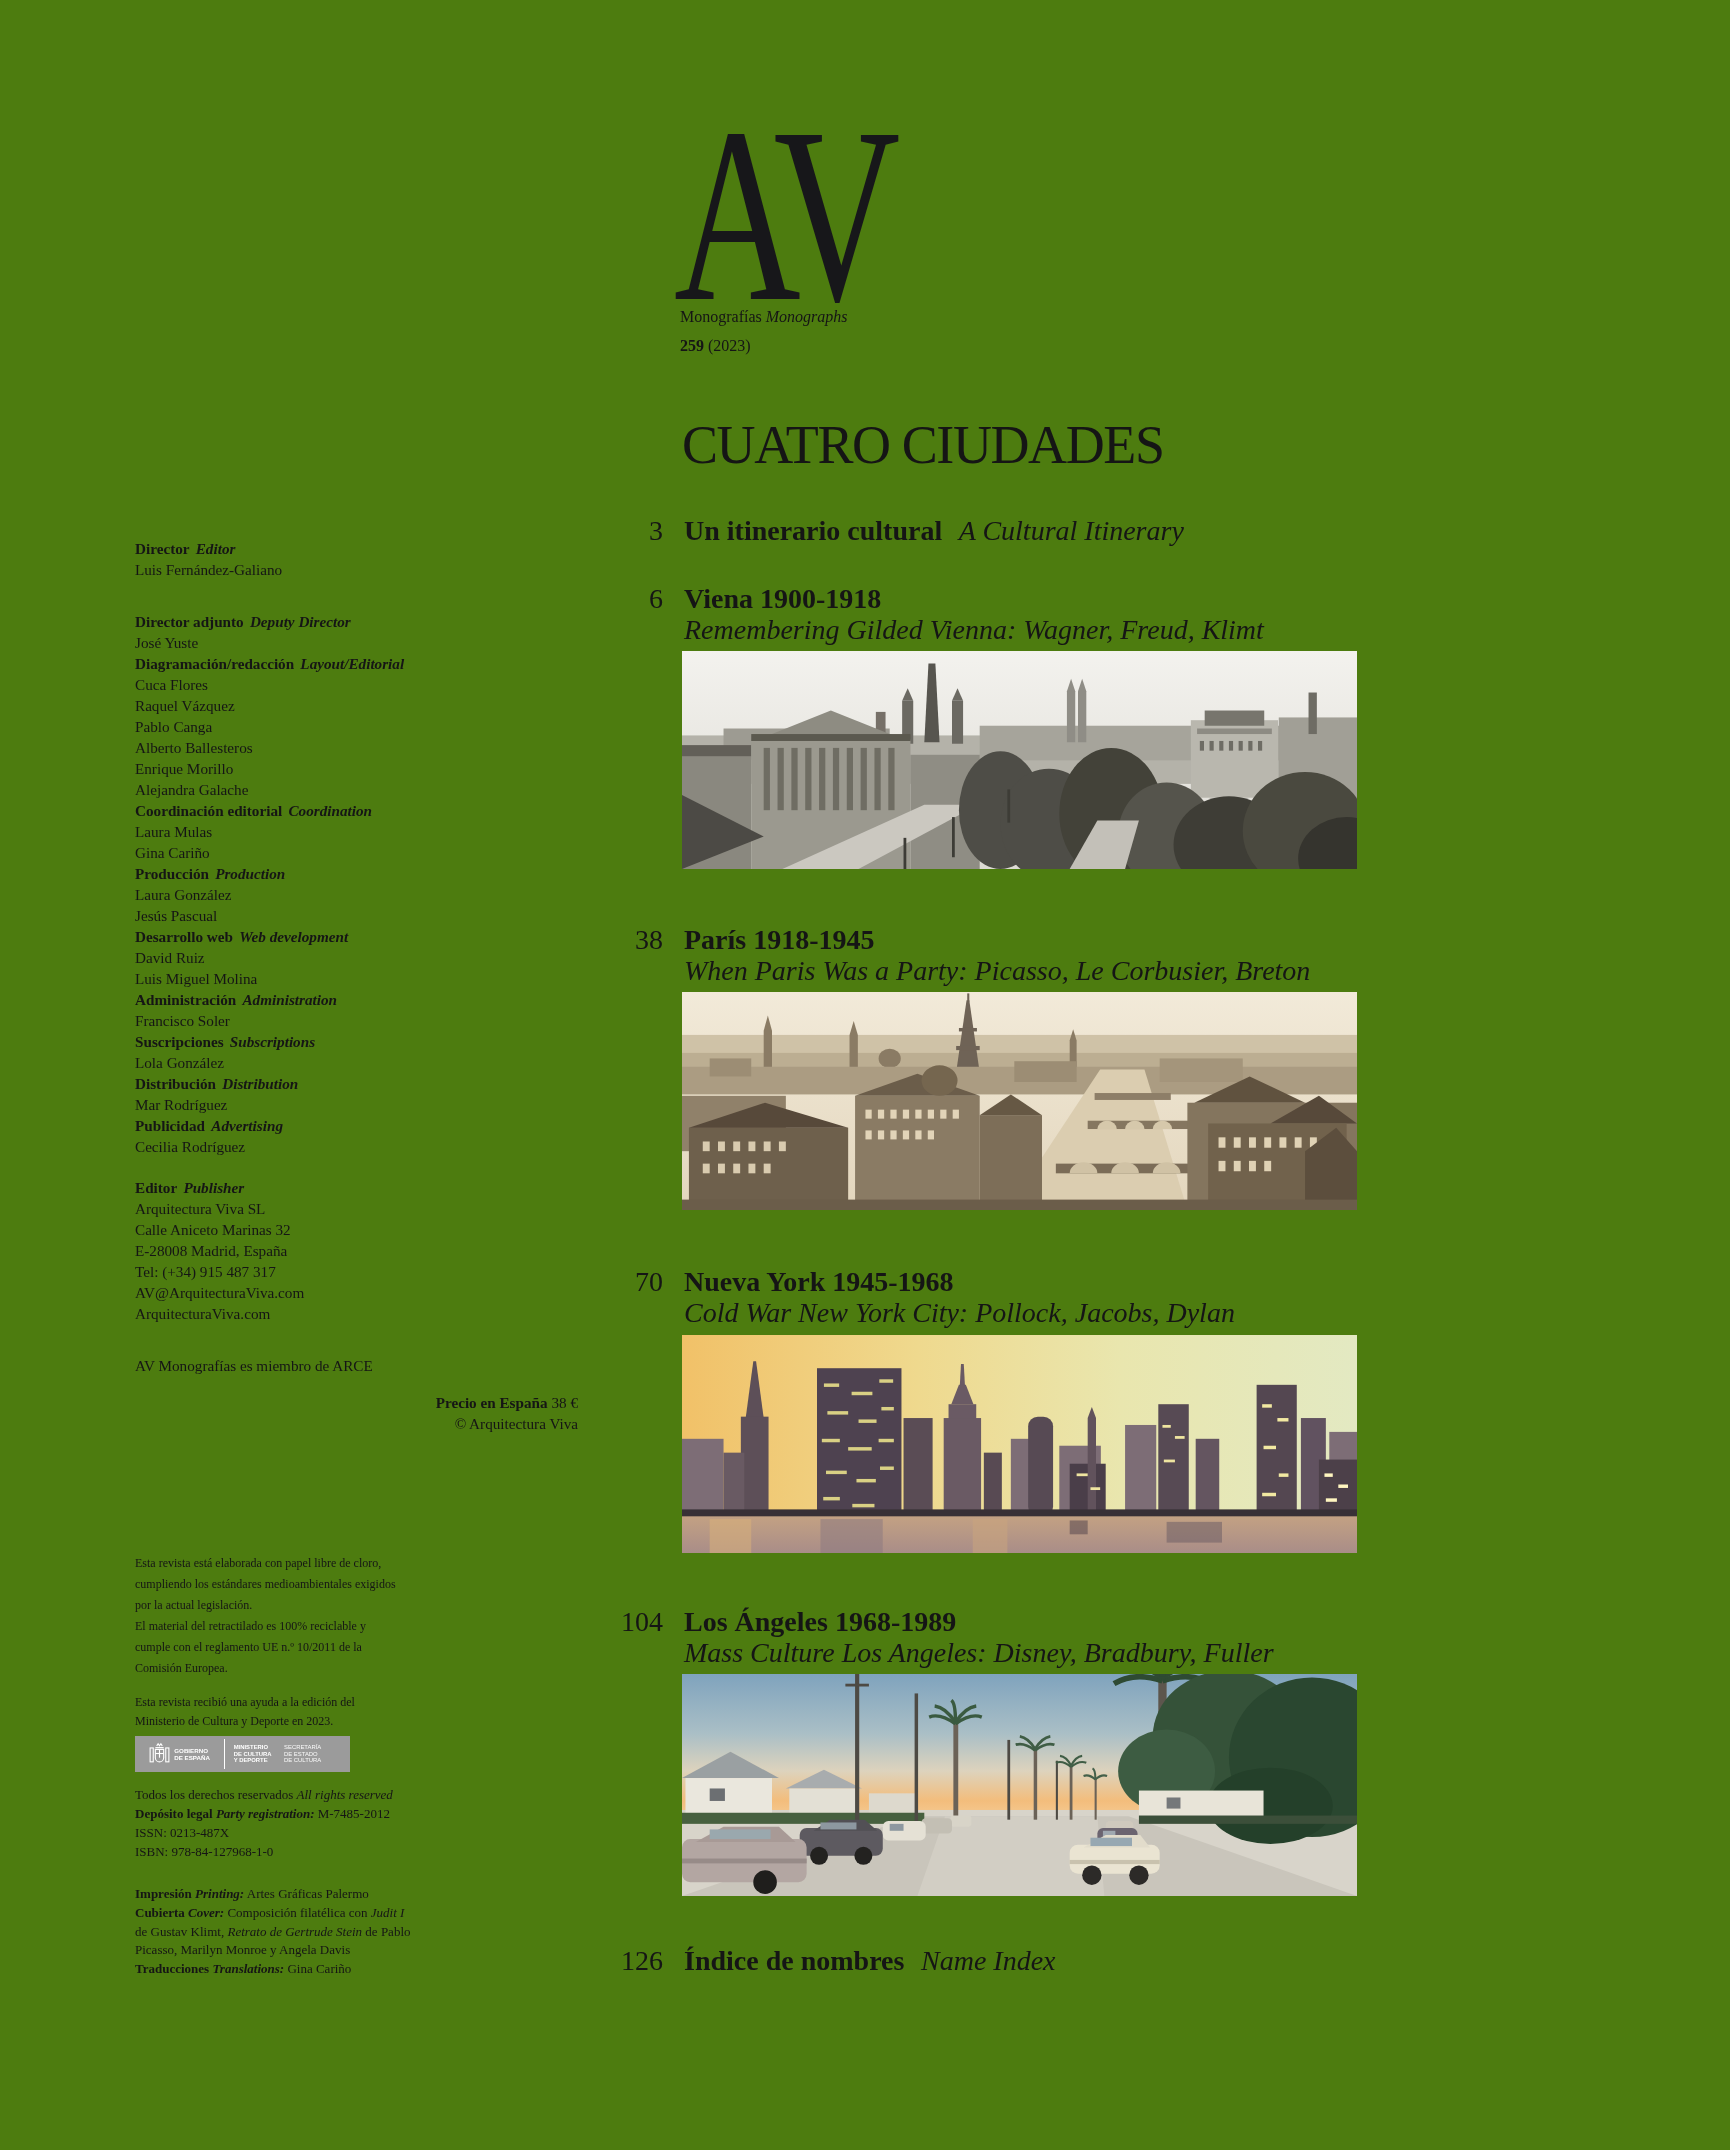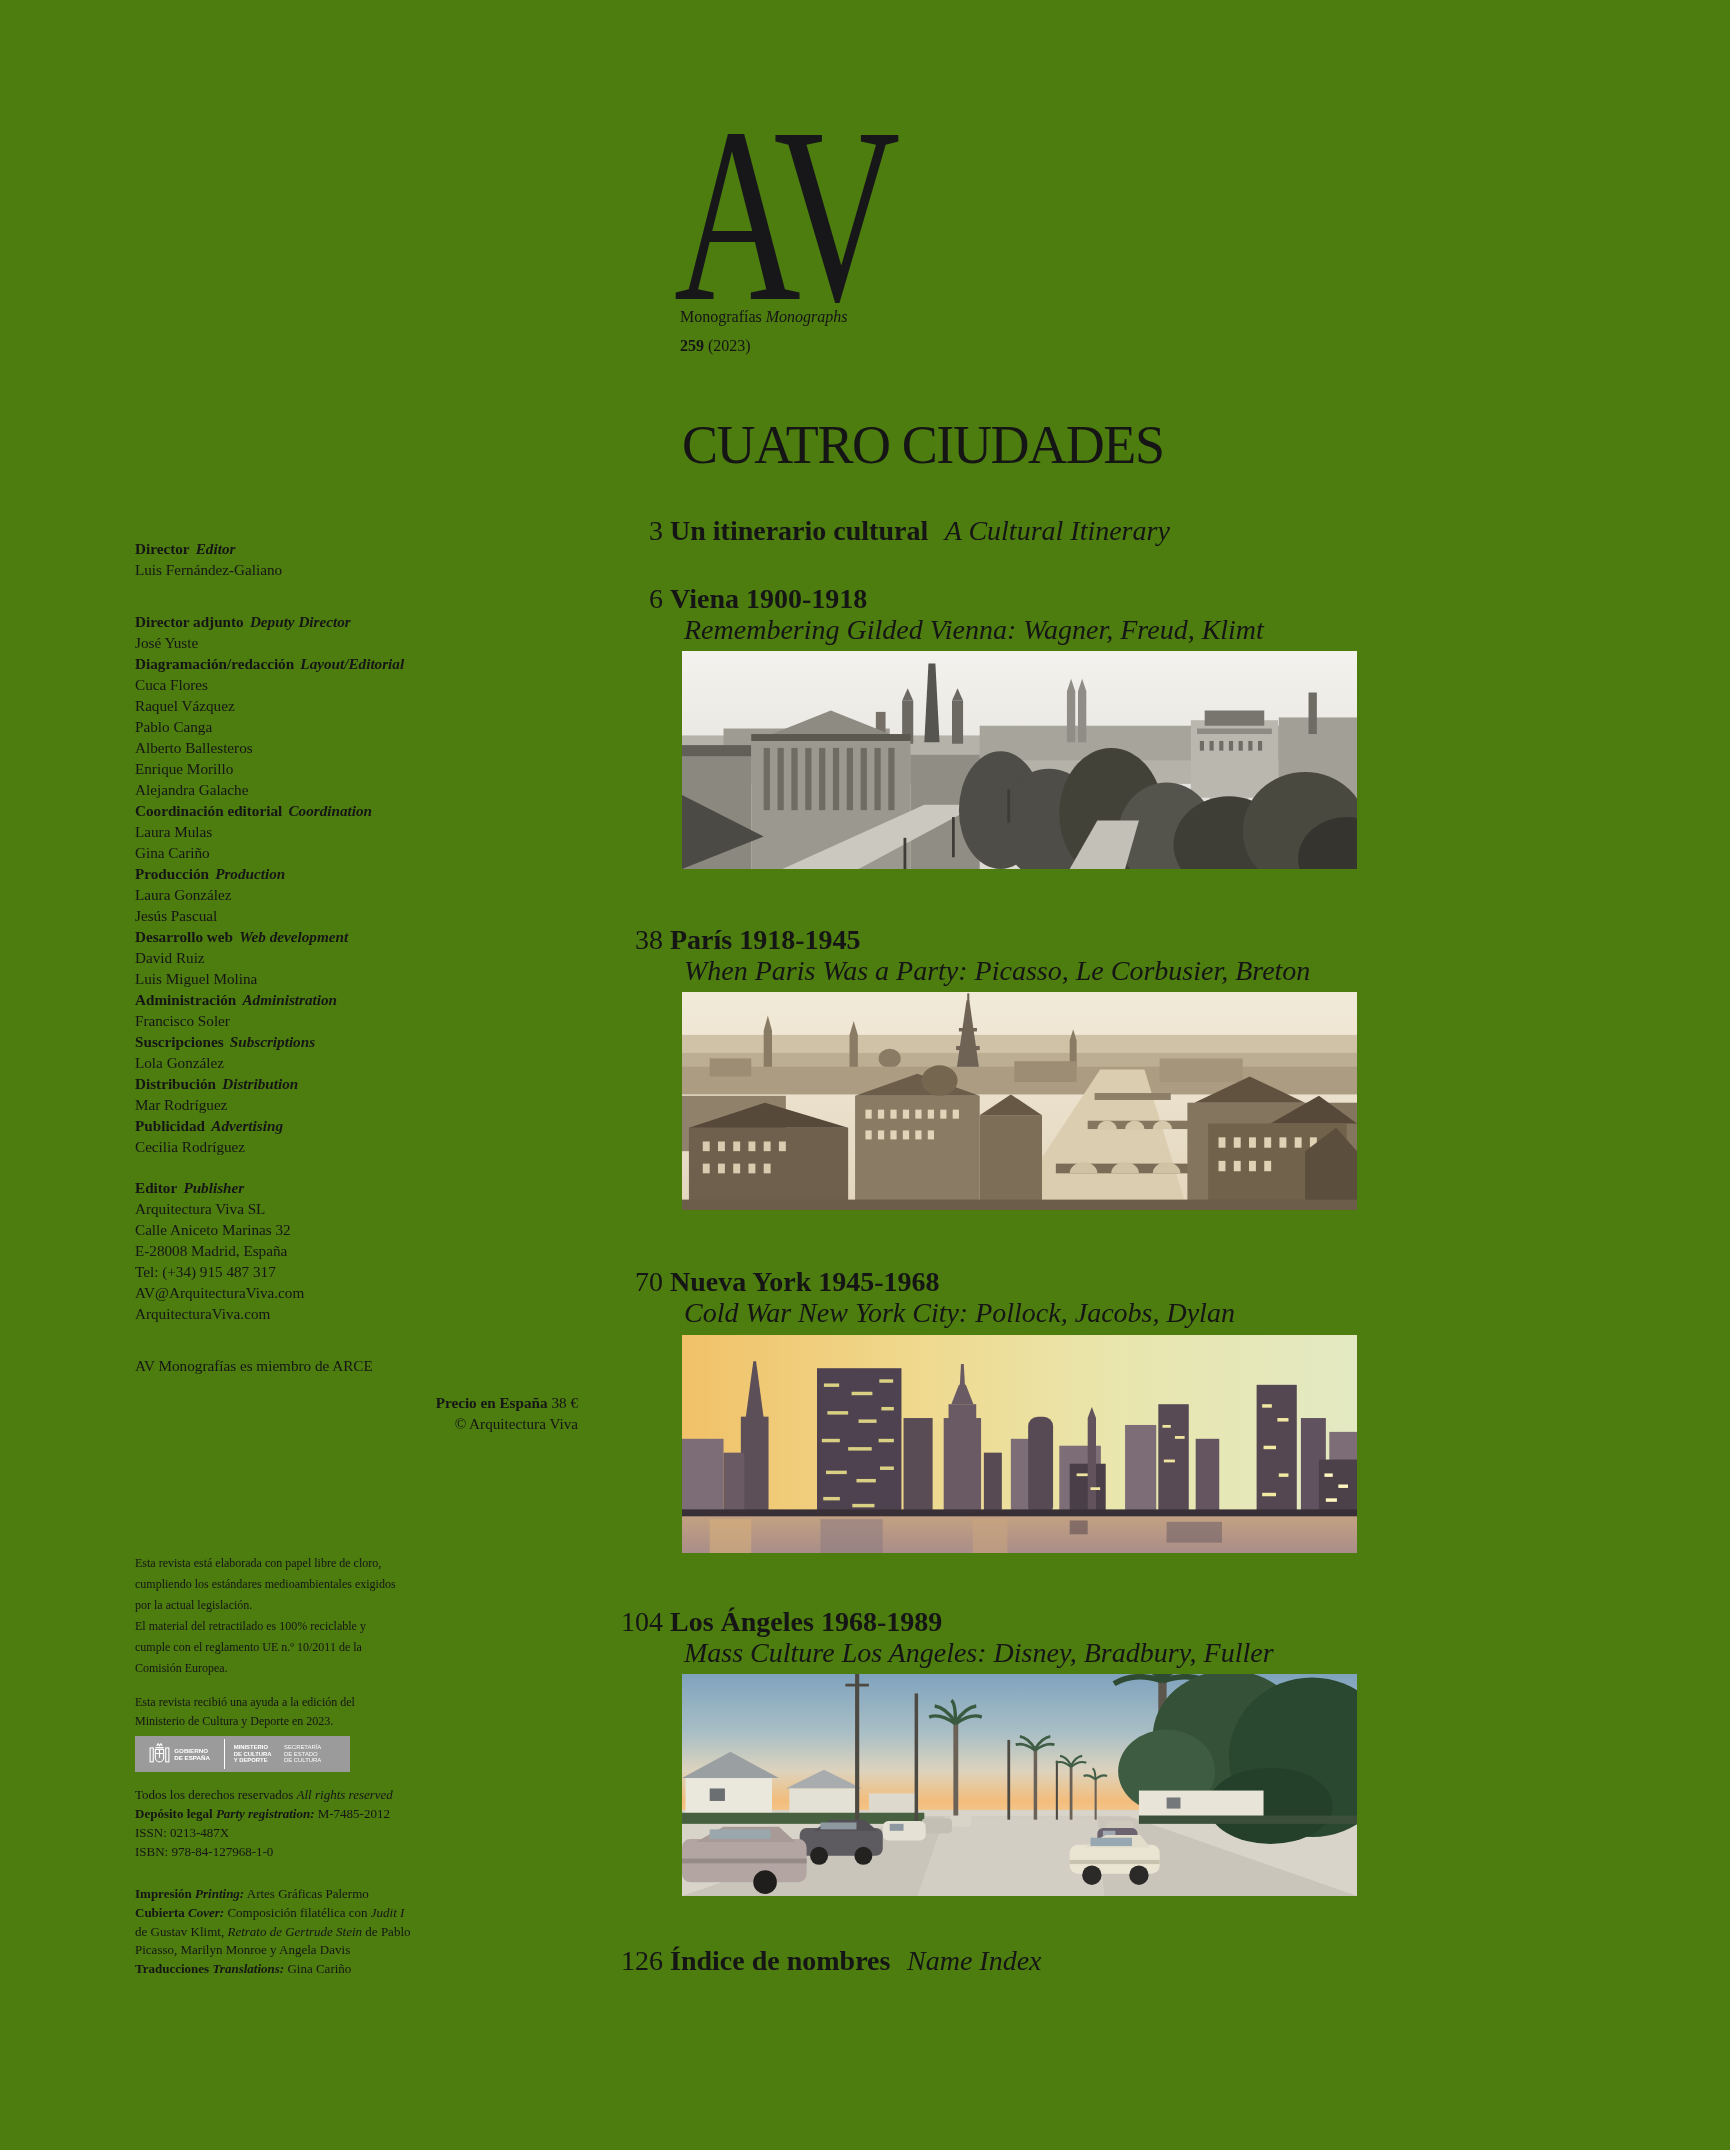--- a/index.html
+++ b/index.html
@@ -10,21 +10,21 @@
   .mast-text{position:absolute;left:680px;top:302px;width:258px;text-align:left;
              font-size:16px;line-height:29px;}
   .mast-text .row1{white-space:nowrap;}
   .issue-num{font-weight:bold;}
   
   .page-title{position:absolute;left:682px;top:415px;margin:0;font-size:54px;font-weight:400;
               letter-spacing:-1.4px;line-height:60px;white-space:nowrap;}
   
   .entry{position:absolute;left:573px;width:831px;font-size:28px;line-height:30.5px;}
   .entry .num{display:inline-block;width:90px;text-align:right;vertical-align:top;}
-  .entry .ttl{display:inline-block;margin-left:7px;vertical-align:top;font-weight:bold;white-space:nowrap;text-align:center;}
+  .entry .ttl{display:inline-block;margin-left:21px;vertical-align:top;font-weight:bold;white-space:nowrap;text-align:center;}
   .entry .en{font-weight:normal;font-style:italic;margin-left:16.6px;}
   .entry .sub{margin-left:111px;font-style:italic;white-space:nowrap;}
   
   .photo{position:absolute;left:682px;width:675px;height:218px;display:block;}
   
   .left-col{position:absolute;left:135px;top:538px;width:443px;font-size:15.2px;line-height:21px;}
   .left-col .bi, .bi{font-weight:bold;font-style:italic;}
   .left-col b{font-weight:bold;}
   .left-col .en-label{font-weight:bold;font-style:italic;margin-left:6.2px;}
   .sec-adj{margin-top:31px;}

